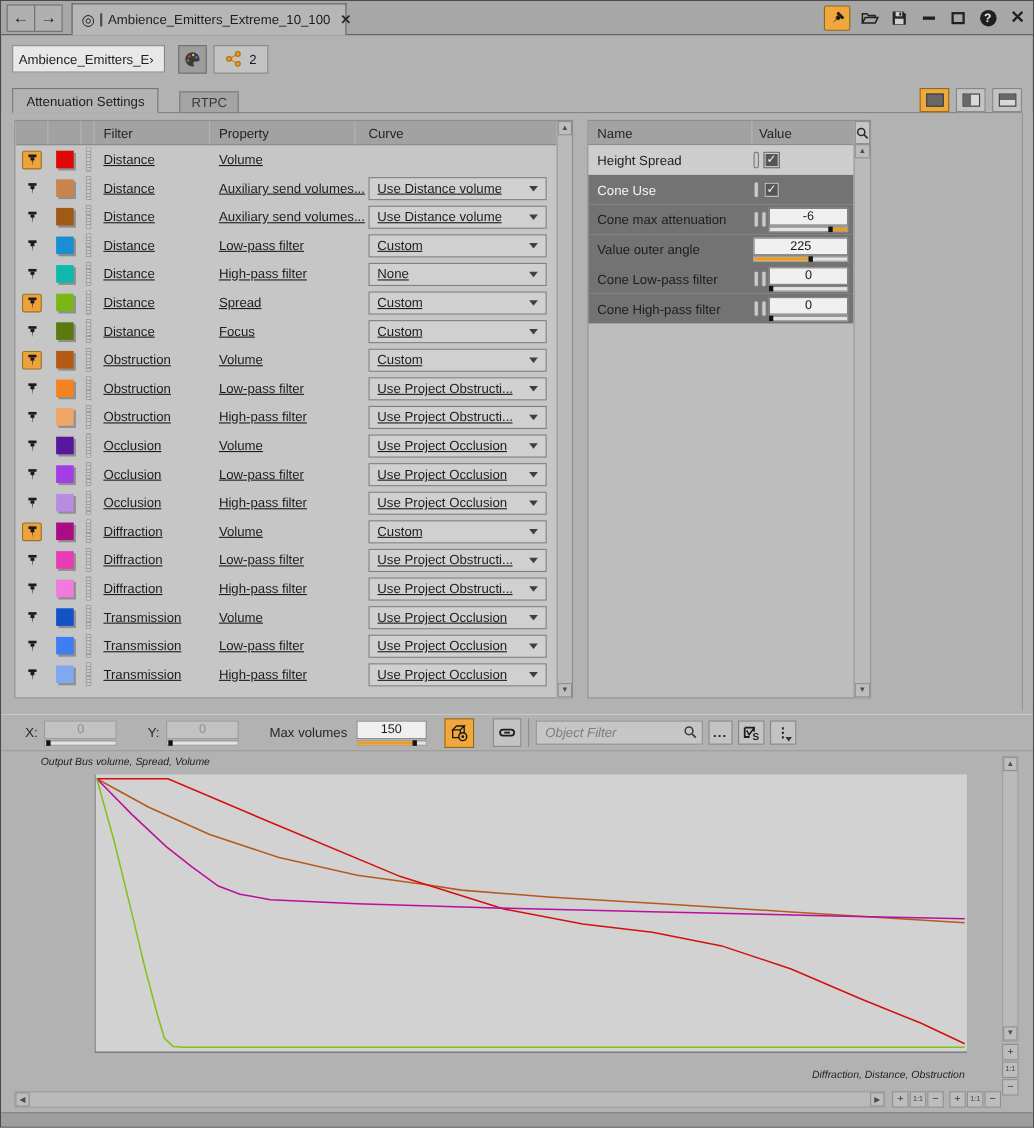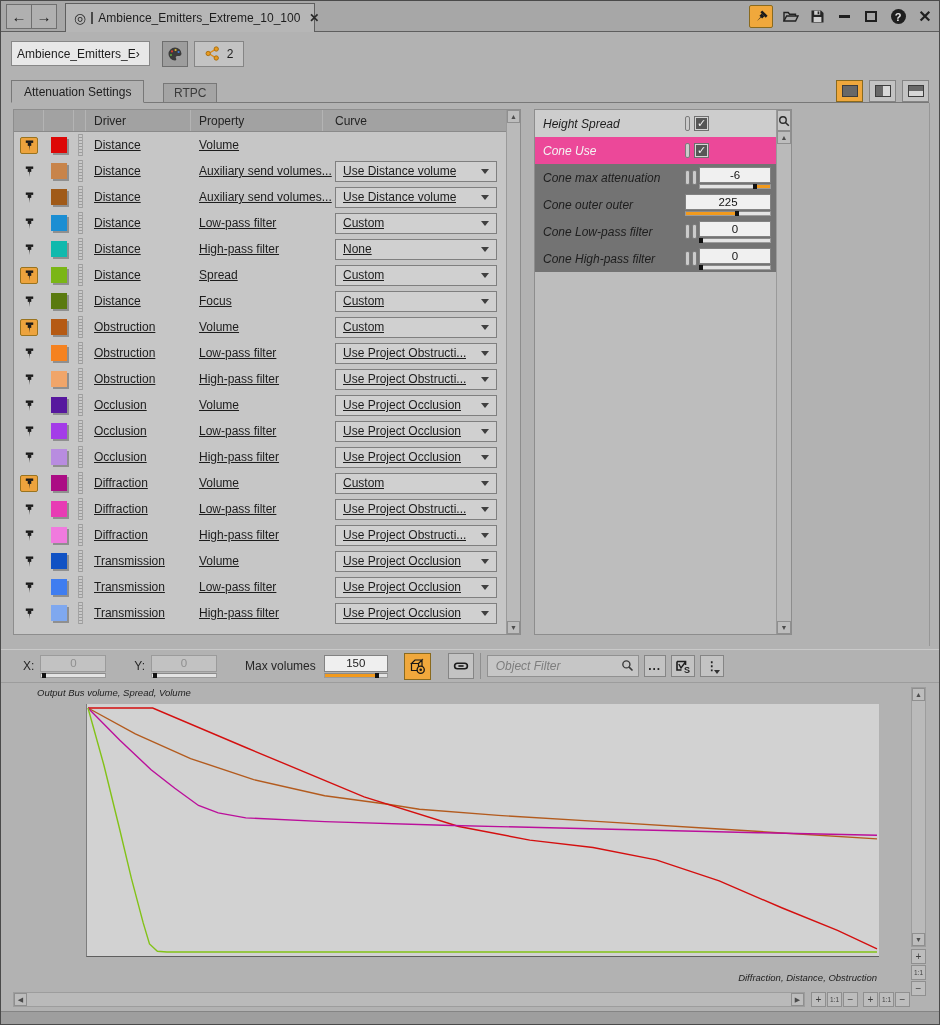--- a/index.html
+++ b/index.html
@@ -94,22 +94,22 @@
   .scroll-btn { height:13px; background:#bdbdbd; border:1px solid #8f8f8f; color:#4c4c4c;
     font-size:7px; display:flex; align-items:center; justify-content:center; flex:none; }
   .vtrack { flex:1; }
   
   .props-table { position:absolute; left:533px; top:6px; width:258px; height:526px;
     background:#bdbdbd; border:1px solid #8d8d8d; display:flex; }
   .pt-main { flex:1; display:flex; flex-direction:column; }
   .hc-name { flex:1; padding-left:8px; } .hc-value { width:92px; padding-left:6px; border-right:none; }
   .pt-row { height:27px; display:flex; align-items:center; background:#737373; flex:none; }
   .pt-row.highlight { background:#cdcdcd; }
-  .pt-row.selected { background:#ec4899; color:#f4f4f4; }
-  .pt-name { flex:1; padding-left:8px; white-space:nowrap;font-style:italic; }
+  .pt-row.selected { background:#737373; color:#f4f4f4; }
+  .pt-name { flex:1; padding-left:8px; white-space:nowrap; }
   .pt-value { width:92px; display:flex; align-items:center; gap:2px; padding:0 5px 0 1px; }
   .cap { width:5px; height:15px; background:#cbcbcb; border:1px solid #7b7b7b; border-radius:2px; flex:none; }
   .cb { width:13px; height:13px; background:#565656; border:1px solid #d4d4d4; outline:1px solid #6f6f6f;
     color:#f2f2f2; font-size:11px; line-height:11px; text-align:center; margin-left:3px; }
   .sgroup { flex:1; display:flex; flex-direction:column; }
   .sfield { height:16px; background:#f0f0f0; border:1px solid #828282; font-size:11.5px;
     display:flex; align-items:center; justify-content:center; color:#141414; }
   .strack { position:relative; height:5px; margin-top:1px; background:#e3e3e3;
     border:1px solid #9b9b9b; border-top-color:#8a8a8a; }
   .sfill { position:absolute; top:0; bottom:0; background:#f29a1d; }
@@ -273,21 +273,21 @@
 
 <div class="panels">
   <div class="edge-line"></div>
 
   <div class="curves-table">
     <div class="ct-main">
       <div class="t-header">
         <div class="hcell hc-pin"></div>
         <div class="hcell hc-sw"></div>
         <div class="hcell hc-grip"></div>
-        <div class="hcell hc-driver">Driver</div>
+        <div class="hcell hc-driver">Filter</div>
         <div class="hcell hc-prop">Property</div>
         <div class="hcell hc-curve">Curve</div>
       </div>
       <div id="curve-rows">
           <div class="ct-row">
             <div class="cell-pin">
               <div class="pin-wrap hl">
                 <svg width="13" height="13" viewBox="0 0 14 14">
                   <rect x="3" y="1.6" width="8" height="2.6" fill="#1b1b1b"></rect>
                   <rect x="5.1" y="4.2" width="3.8" height="3.2" fill="#1b1b1b"></rect>
@@ -759,20 +759,24 @@
     </div>
     <div class="vscroll">
       <div class="scroll-btn">▲</div>
       <div class="vtrack"></div>
       <div class="scroll-btn">▼</div>
     </div>
   </div>
 
   <div class="props-table">
     <div class="pt-main">
+      <div class="t-header">
+        <div class="hcell hc-name">Name</div>
+        <div class="hcell hc-value">Value</div>
+      </div>
       <div id="prop-rows">
           <div class="pt-row highlight">
             <div class="pt-name">Height Spread</div>
             <div class="pt-value">
               <div class="cap"></div>
               <div class="cb">✓</div>
             </div>
           </div>
           <div class="pt-row selected">
             <div class="pt-name">Cone Use</div>
@@ -789,21 +793,21 @@
               <div class="sgroup">
                 <div class="sfield">-6</div>
                 <div class="strack">
                   <div class="sfill" style="left: 79%; width: 21%;"></div>
                   <div class="smarker" style="left: calc(79% - 2px);"></div>
                 </div>
               </div>
             </div>
           </div>
           <div class="pt-row">
-            <div class="pt-name">Cone outer outer</div>
+            <div class="pt-name">Value outer angle</div>
             <div class="pt-value">
               <div class="sgroup">
                 <div class="sfield">225</div>
                 <div class="strack">
                   <div class="sfill" style="left: 0%; width: 61%;"></div>
                   <div class="smarker" style="left: calc(61% - 2px);"></div>
                 </div>
               </div>
             </div>
           </div>

